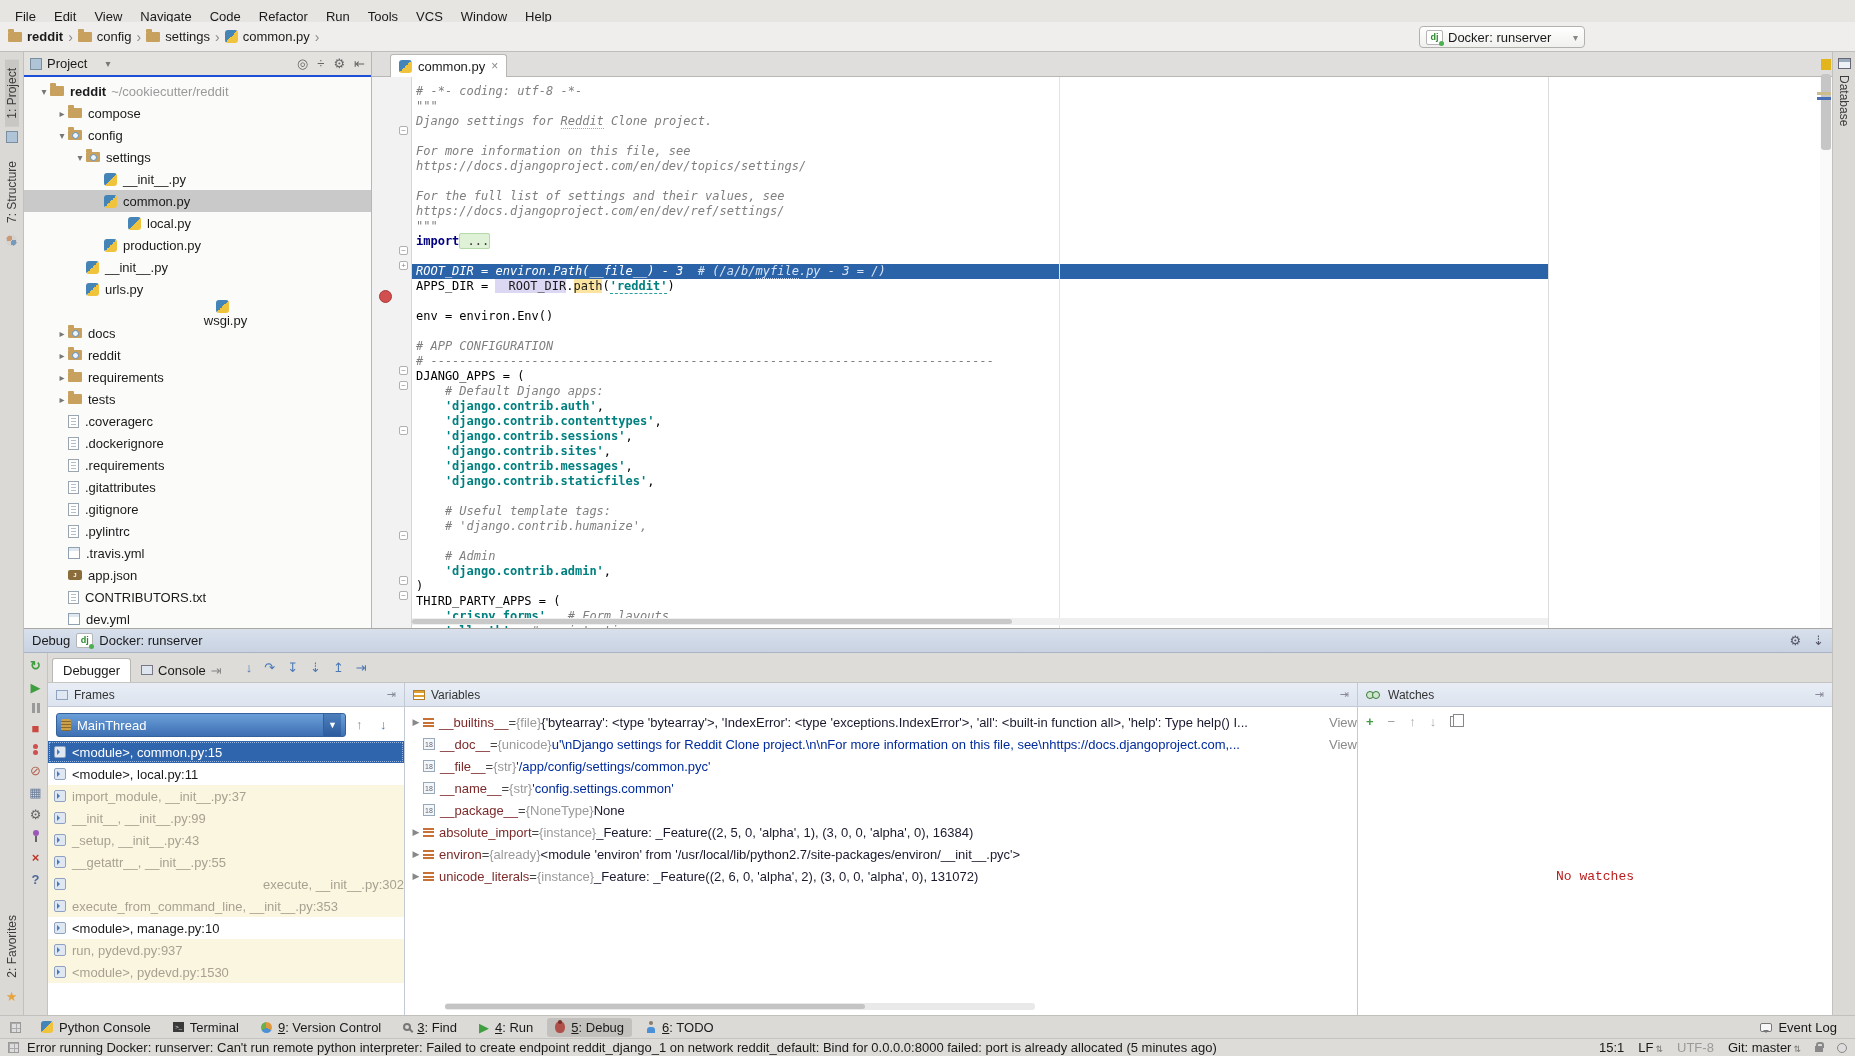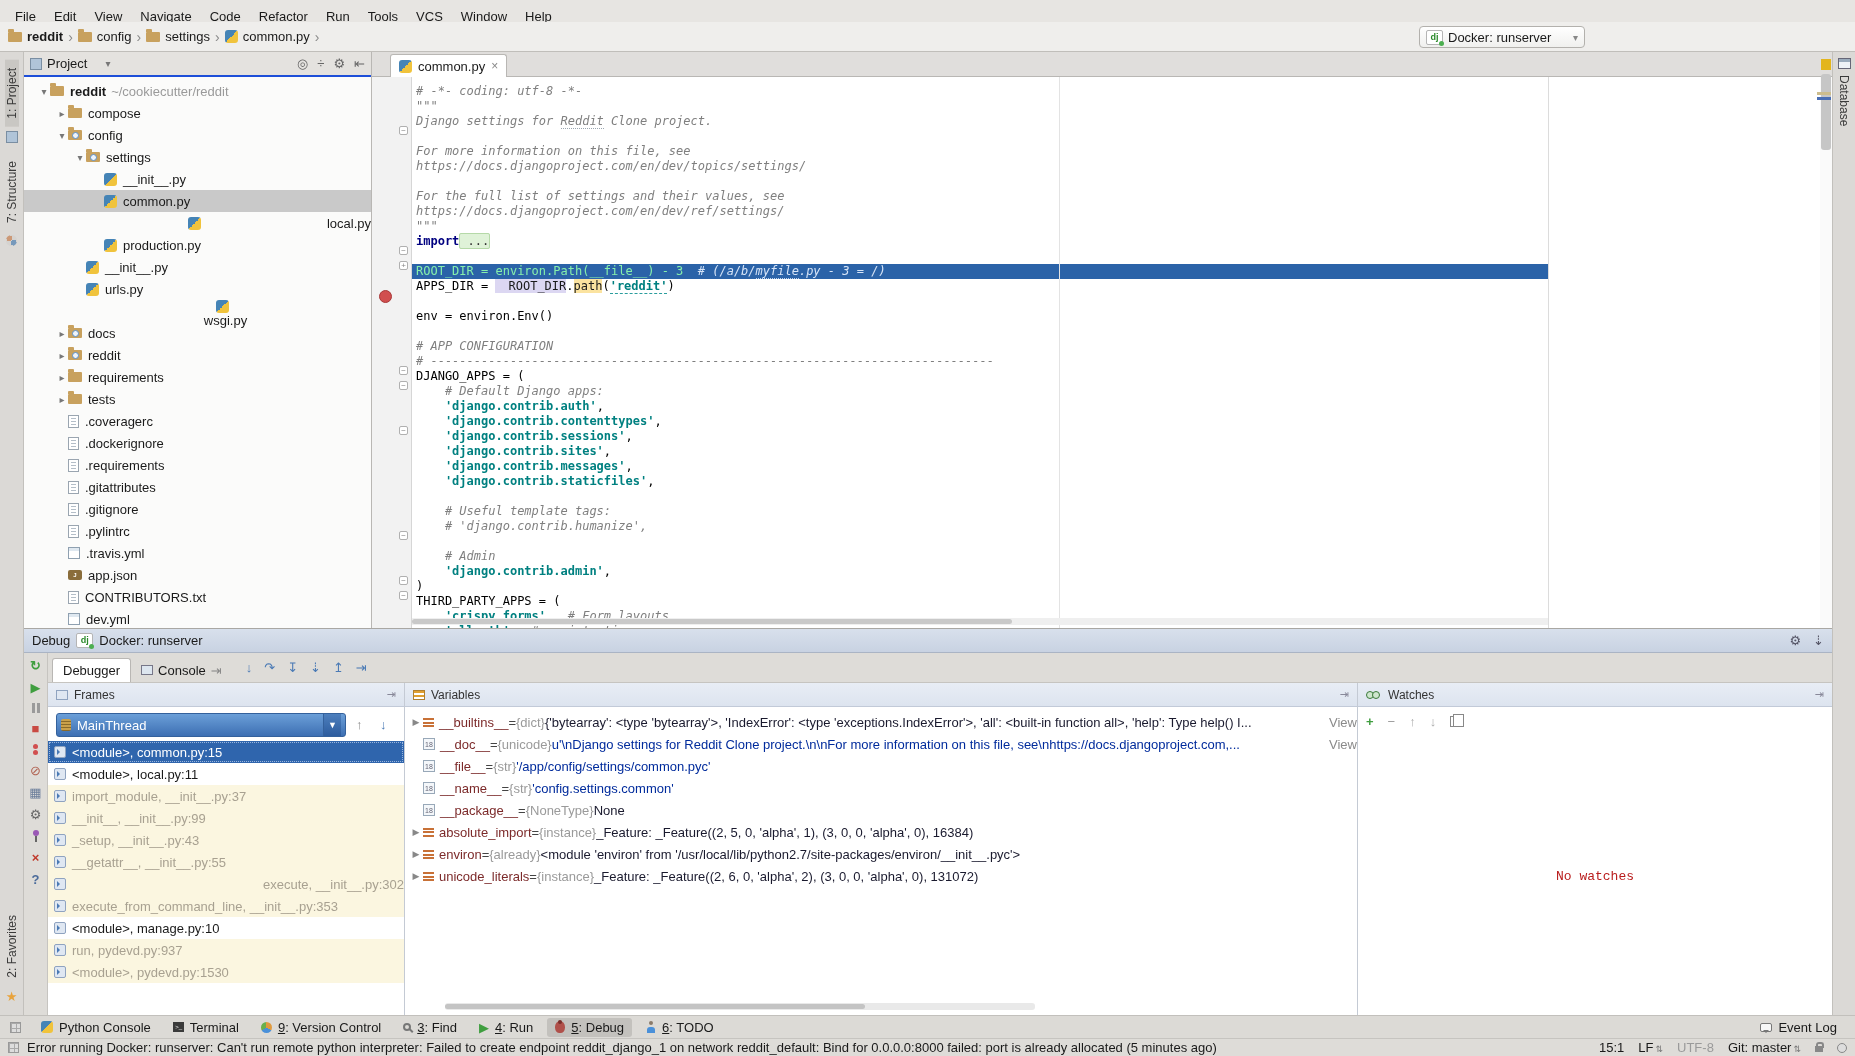--- a/index.html
+++ b/index.html
@@ -62,21 +62,21 @@
   #code { position:absolute; left:40px; top:25px; width:1420px; height:551px; overflow:hidden; font-family:"DejaVu Sans Mono", monospace; font-size:12px; }
   .line { position:absolute; left:0; height:15px; line-height:15px; white-space:pre; padding-left:4px; width:100%; }
   .line.dbg { background:#2b63a8; width:1136px; }
   .seg-c  { color:#7f7f7f; font-style:italic; }
   .seg-d  { color:#7f7f7f; font-style:italic; }
   .seg-du { color:#7f7f7f; font-style:italic; border-bottom:1px dotted #9aa6b0; }
   .seg-k  { color:#000080; font-weight:bold; }
   .seg-s  { color:#008080; font-weight:bold; }
   .seg-su { color:#008080; font-weight:bold; border-bottom:1px dashed #2a9d9d; }
   .seg-p  { color:#000; }
-  .seg-pw { color:#86efac; }
+  .seg-pw { color:#ffffff;font-style:italic; }
   .seg-cw { color:#d6e4f7; font-style:italic; }
   .seg-cwu{ color:#d6e4f7; font-style:italic; border-bottom:1px dotted #bcd2ee; }
   .seg-fold { background:#dff2d8; border:1px solid #b5d9a8; border-radius:2px; color:#333; }
   .seg-hlu { background:#dcd7f2;padding-left:13px; }
   .seg-hlw { background:#fbe3a0; }
   #margin-guide { position:absolute; left:687px; top:25px; width:1px; height:551px; background:#e3e3e3; }
   #split-line { position:absolute; left:1176px; top:25px; width:1px; height:551px; background:#dcdcdc; }
   #error-stripe { position:absolute; left:1448px; top:25px; width:12px; height:551px; background:#fafafa; }
   #es-warn { position:absolute; left:1449px; top:7px; width:10px; height:11px; background:#e3b51c; }
   #es-thumb { position:absolute; left:1449px; top:22px; width:10px; height:76px; background:#c6c6c6; border-radius:3px; }
@@ -272,21 +272,21 @@
       <div class="tree-row" style="top: 91px; padding-left: 68px;">
         <span class="tree-arrow"></span>
         <span class="i-py"></span>
         <span class="tree-label">__init__.py</span>
       </div>
       <div class="tree-row selected" style="top: 113px; padding-left: 68px;">
         <span class="tree-arrow"></span>
         <span class="i-py"></span>
         <span class="tree-label">common.py</span>
       </div>
-      <div class="tree-row" style="top: 135px; padding-left: 32px; justify-content: space-between;">
+      <div class="tree-row" style="top: 135px; padding-left: 92px;">
         <span class="tree-arrow"></span>
         <span class="i-py"></span>
         <span class="tree-label">local.py</span>
       </div>
       <div class="tree-row" style="top: 157px; padding-left: 68px;">
         <span class="tree-arrow"></span>
         <span class="i-py"></span>
         <span class="tree-label">production.py</span>
       </div>
       <div class="tree-row" style="top: 179px; padding-left: 50px;">
@@ -565,21 +565,21 @@
       <span class="ico ic-varshdr"></span>
       <span>Variables</span>
       <span class="hide">⇥</span>
     </div>
     <div id="vars-list" style="position:absolute;left:0;top:28px;width:952px;height:280px;">
         <div class="var-row" style="top: 0px;">
           <span class="var-exp">▶</span>
           <span class="ic-composite"></span>
           <span class="var-name">__builtins__</span>
           <span class="var-eq"> = </span>
-          <span class="var-type">{dict} </span>
+          <span class="var-type">{file} </span>
           <span class="var-val-plain">{'bytearray': &lt;type 'bytearray'&gt;, 'IndexError': &lt;type 'exceptions.IndexError'&gt;, 'all': &lt;built-in function all&gt;, 'help': Type help() I...</span>
           <span class="var-sp"></span>
           <span class="var-view">View</span>
         </div>
         <div class="var-row" style="top: 22px;">
           <span class="var-exp"></span>
           <span class="ic-prim">18</span>
           <span class="var-name">__doc__</span>
           <span class="var-eq"> = </span>
           <span class="var-type">{unicode} </span>

